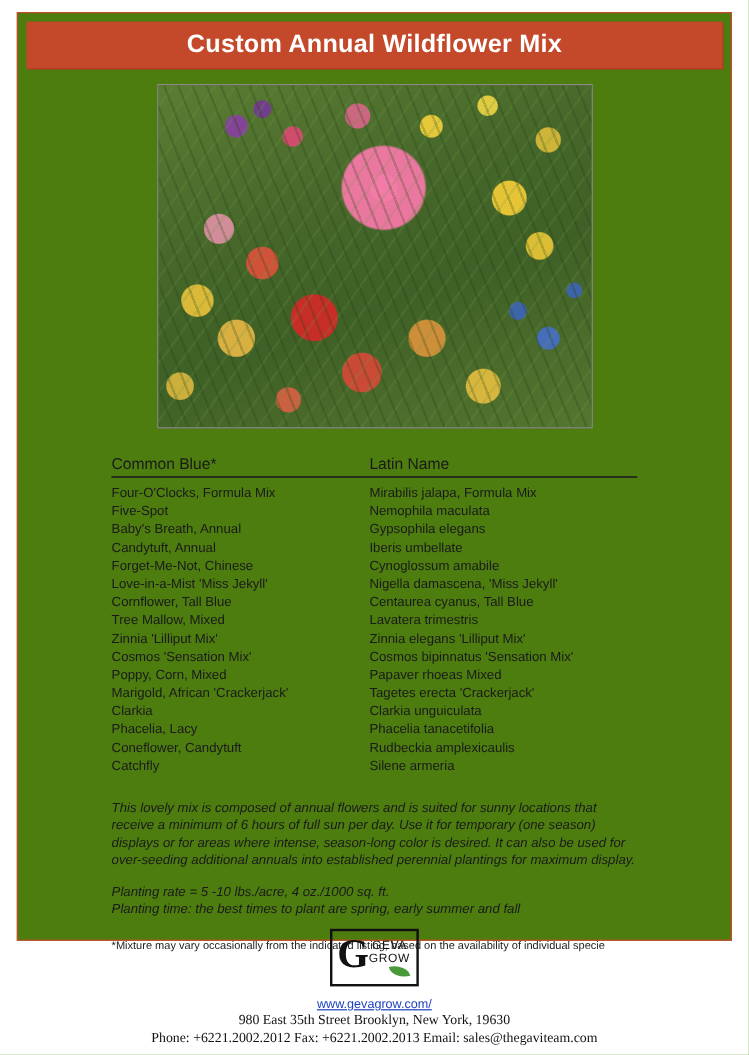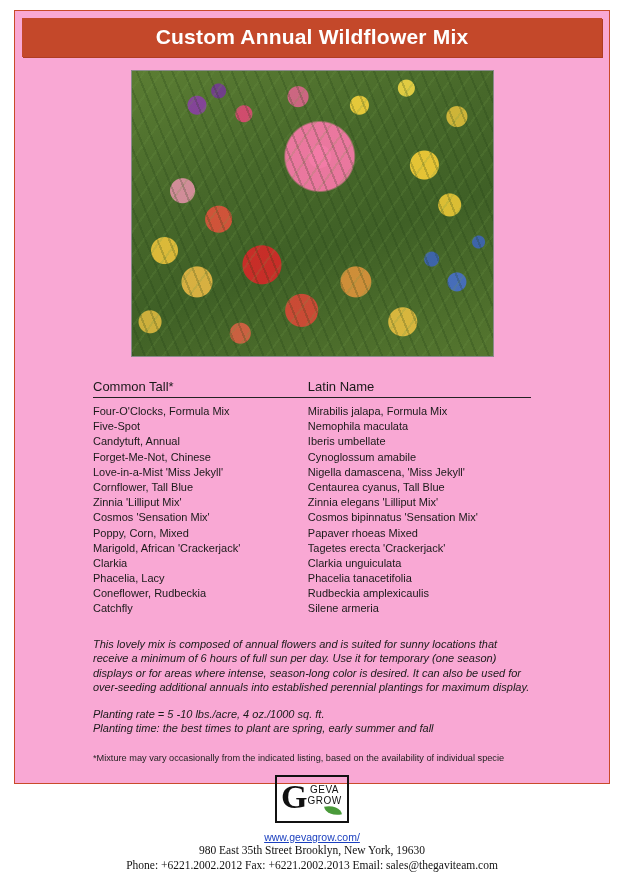--- a/index.html
+++ b/index.html
@@ -21,21 +21,21 @@
     box-sizing: border-box;
     padding: 10px 14px 0 14px;
   }
   .sheet {
     position: relative;
     border: 1px solid #c94a2a;
     box-sizing: border-box;
     width: 596px;
     height: 774px;
     padding: 0;
-    background: #f9a8d4;
+    background: #4d7c0f;
   }
   .title-bar {
     margin: 7px 7px 0 7px;
     background: #c4482a;
     color: #ffffff;
     text-align: center;
     font-size: 21px;
     font-weight: bold;
     letter-spacing: 0.2px;
     padding: 7px 0 8px 0;
@@ -202,50 +202,58 @@
 
     <div class="photo-wrap">
       <div class="photo"></div>
       <div class="photo-leaf"></div>
     </div>
 
     <div class="table-block">
       <table class="species">
         <thead>
           <tr>
-            <th class="col1">Common Tall*</th>
+            <th class="col1">Common Blue*</th>
             <th class="col2">Latin Name</th>
           </tr>
         </thead>
         <tbody>
           <tr>
               <td class="col1">Four-O'Clocks, Formula Mix</td>
               <td class="col2">Mirabilis jalapa, Formula Mix</td>
             </tr>
           <tr>
               <td class="col1">Five-Spot</td>
               <td class="col2">Nemophila maculata</td>
             </tr>
           <tr>
+              <td class="col1">Baby's Breath, Annual</td>
+              <td class="col2">Gypsophila elegans</td>
+            </tr>
+          <tr>
               <td class="col1">Candytuft, Annual</td>
               <td class="col2">Iberis umbellate</td>
             </tr>
           <tr>
               <td class="col1">Forget-Me-Not, Chinese</td>
               <td class="col2">Cynoglossum amabile</td>
             </tr>
           <tr>
               <td class="col1">Love-in-a-Mist 'Miss Jekyll'</td>
               <td class="col2">Nigella damascena, 'Miss Jekyll'</td>
             </tr>
           <tr>
               <td class="col1">Cornflower, Tall Blue</td>
               <td class="col2">Centaurea cyanus, Tall Blue</td>
             </tr>
           <tr>
+              <td class="col1">Tree Mallow, Mixed</td>
+              <td class="col2">Lavatera trimestris</td>
+            </tr>
+          <tr>
               <td class="col1">Zinnia 'Lilliput Mix'</td>
               <td class="col2">Zinnia elegans 'Lilliput Mix'</td>
             </tr>
           <tr>
               <td class="col1">Cosmos 'Sensation Mix'</td>
               <td class="col2">Cosmos bipinnatus 'Sensation Mix'</td>
             </tr>
           <tr>
               <td class="col1">Poppy, Corn, Mixed</td>
               <td class="col2">Papaver rhoeas Mixed</td>
@@ -256,21 +264,21 @@
             </tr>
           <tr>
               <td class="col1">Clarkia</td>
               <td class="col2">Clarkia unguiculata</td>
             </tr>
           <tr>
               <td class="col1">Phacelia, Lacy</td>
               <td class="col2">Phacelia tanacetifolia</td>
             </tr>
           <tr>
-              <td class="col1">Coneflower, Rudbeckia</td>
+              <td class="col1">Coneflower, Candytuft</td>
               <td class="col2">Rudbeckia amplexicaulis</td>
             </tr>
           <tr>
               <td class="col1">Catchfly</td>
               <td class="col2">Silene armeria</td>
             </tr>
         </tbody>
       </table>
     </div>
 

